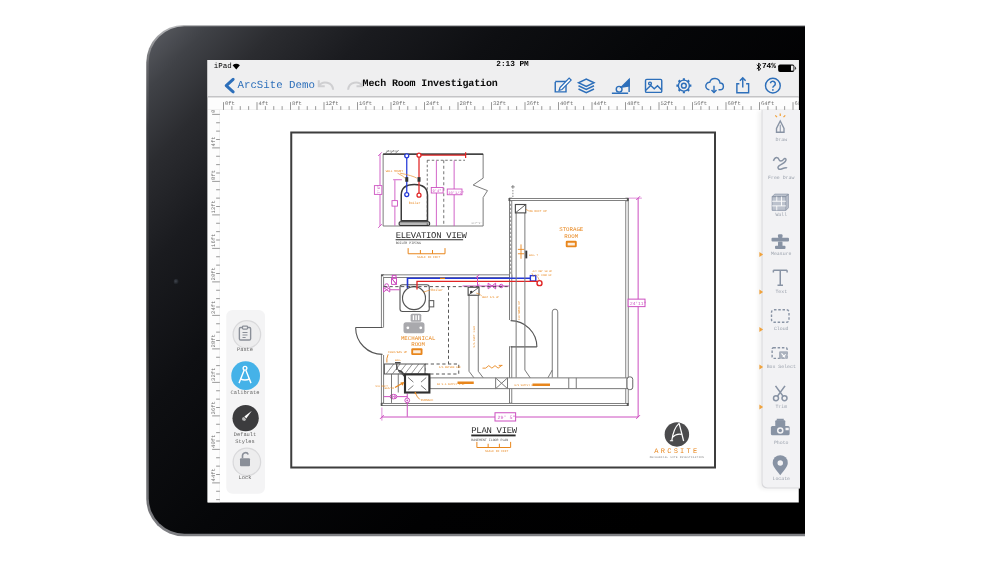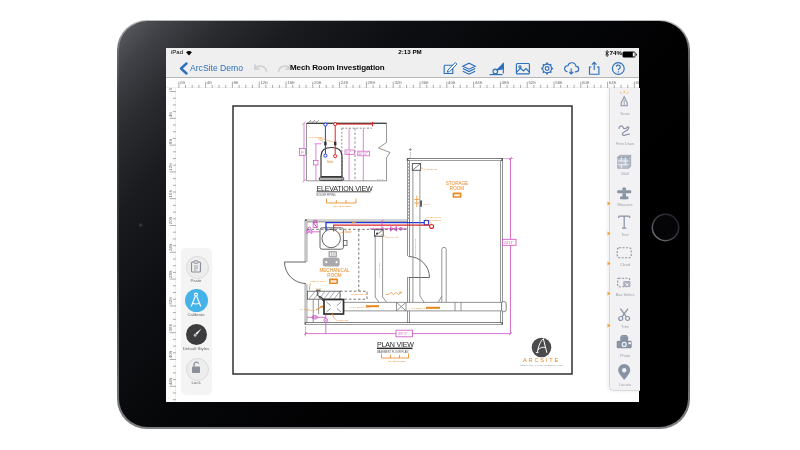--- a/index.html
+++ b/index.html
@@ -1,16 +1,16 @@
 <!DOCTYPE html>
 <html><head><meta charset="utf-8">
 <style>
 html,body{margin:0;padding:0;}
-#page{position:relative;width:800px;height:450px;background:#fff;overflow:hidden;
-  font-family:Liberation Sans, sans-serif;}
+#page{position:relative;width:644px;height:450px;background:#fff;overflow:hidden;
+  font-family:Liberation Mono, monospace;}
 .abs{position:absolute;}
 </style></head><body>
 <div id="page">
 
 <div class="abs" style="left:117.2px;top:20px;width:572.6px;height:408.5px;border-radius:30px;
  background:linear-gradient(to bottom,#b9babc 0%,#66676b 8%,#3c3d41 20%,#333 60%,#7e7f83 99%);"></div>
 
 <div class="abs" style="left:118.6px;top:21.4px;width:569.8px;height:405.7px;border-radius:28.5px;
  background:linear-gradient(133deg,#5c5e64 0%,#404247 5%,#2b2c30 11%,#1a1b1f 19%,#0e0f12 30%,#060709 44%,#010102 62%,#000 82%);"></div>
 

